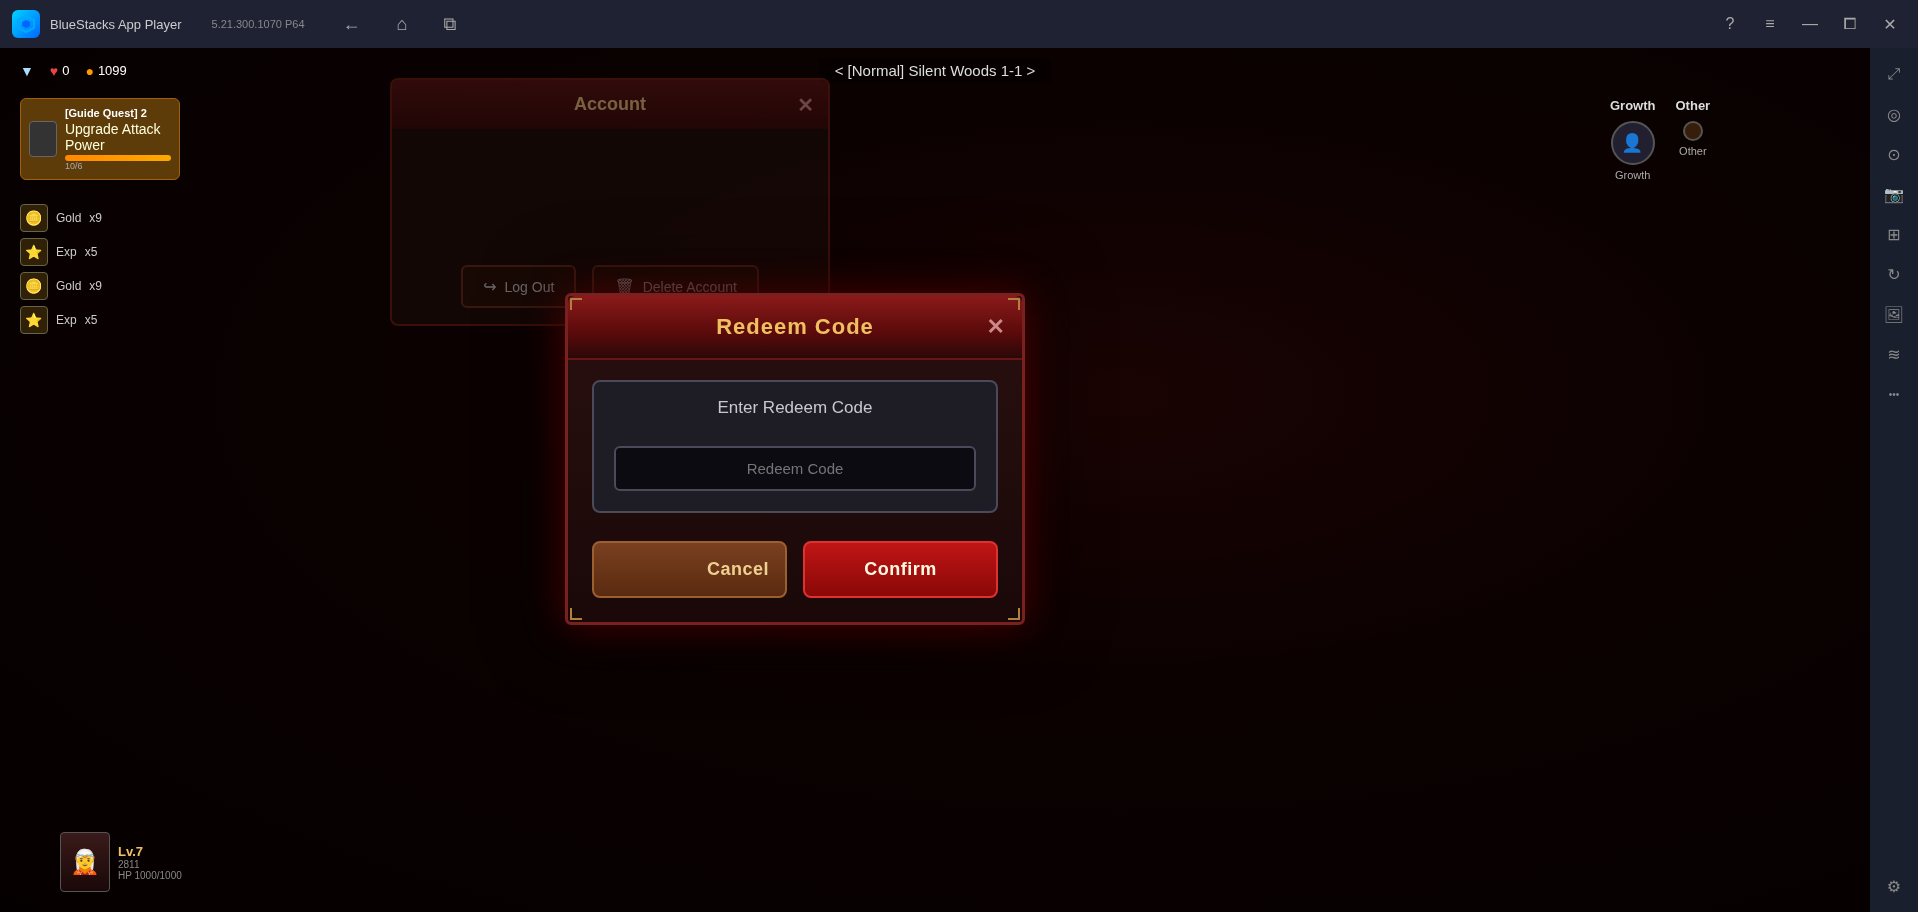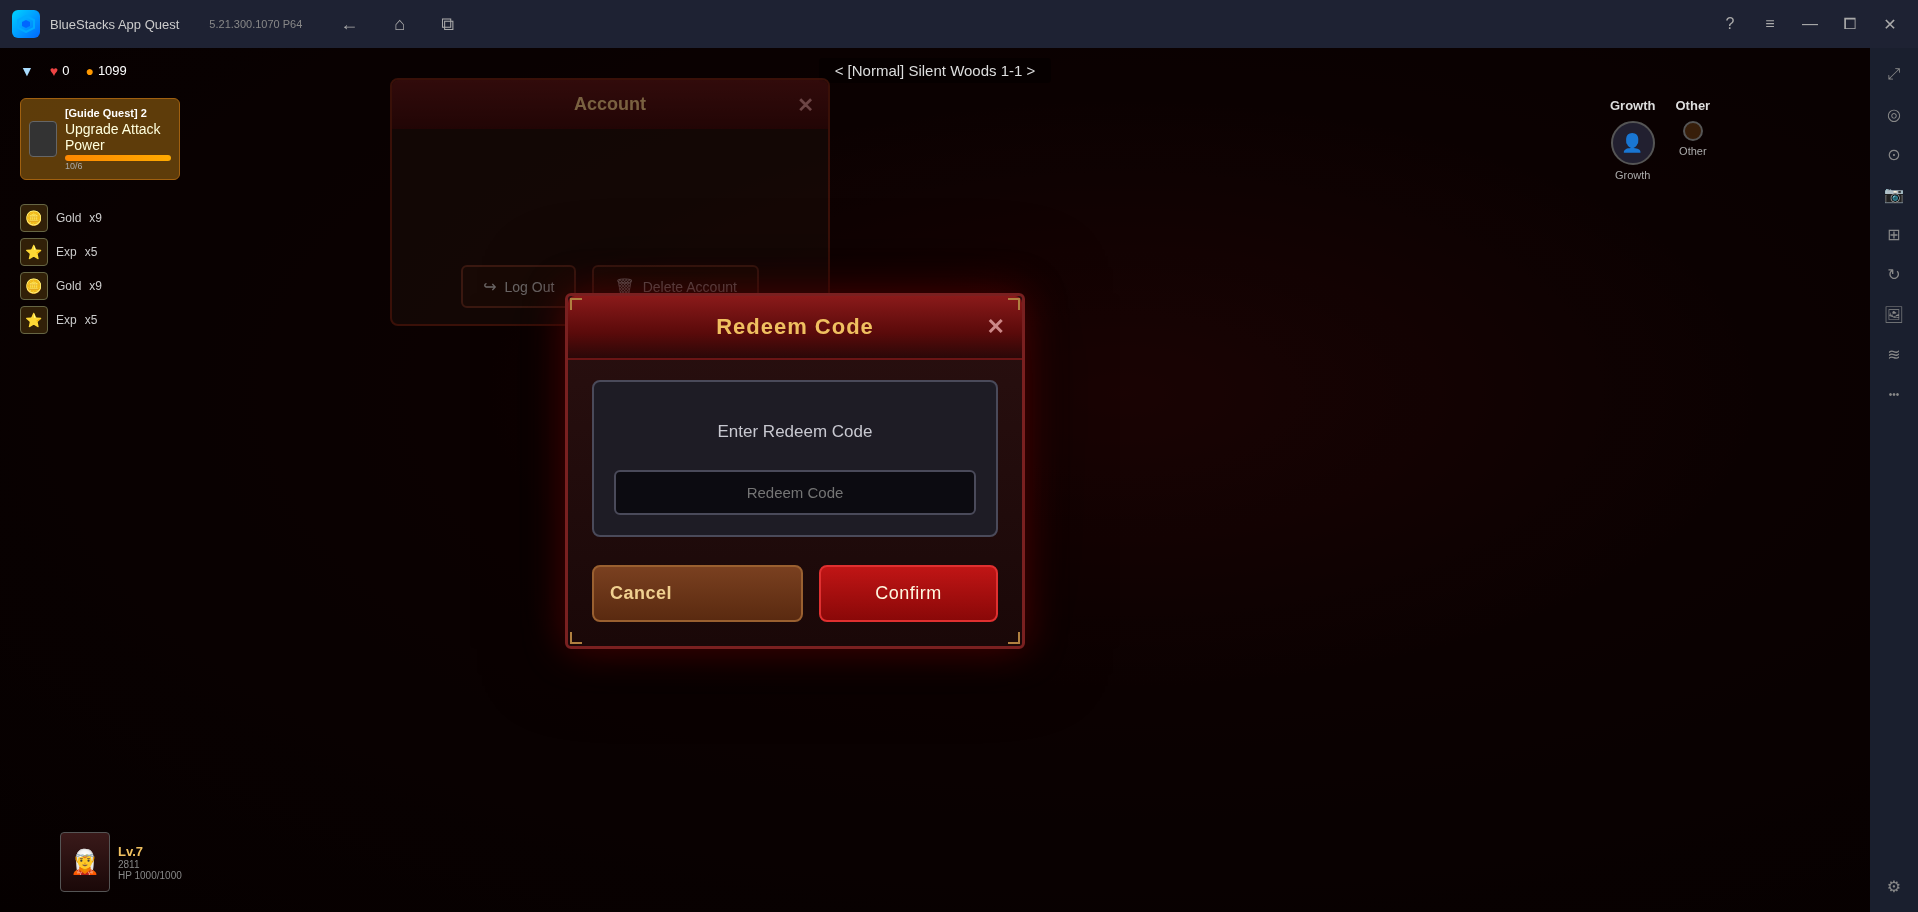--- a/index.html
+++ b/index.html
@@ -309,21 +309,21 @@
       cursor: pointer;
       font-weight: bold;
     }
     .redeem-body {
       padding: 20px 24px 8px;
     }
     .redeem-input-box {
       background: rgba(30, 30, 40, 0.9);
       border: 2px solid #4a4a5a;
       border-radius: 8px;
-      padding: 40px 20px 20px;
+      padding: 16px 20px 20px;
       margin-bottom: 0;
     }
     .redeem-placeholder-text {
       text-align: center;
       color: #c8c8d0;
       font-size: 17px;
       margin-bottom: 28px;
       font-weight: 500;
     }
     .redeem-input-field {
@@ -346,31 +346,32 @@
     .btn-cancel {
       flex: 1;
       padding: 16px;
       background: linear-gradient(180deg, #7a4020 0%, #5a2a10 100%);
       border: 2px solid #9a6030;
       border-radius: 8px;
       color: #f0d090;
       font-size: 18px;
       font-weight: bold;
       cursor: pointer;
-      text-align: left;
+      text-align: right;
       letter-spacing: 0.5px;
     }
     .btn-confirm {
       flex: 1;
+      padding: 16px;
       background: linear-gradient(180deg, #c01515 0%, #8a0808 100%);
       border: 2px solid #e03030;
       border-radius: 8px;
       color: #fff8e0;
       font-size: 18px;
-      font-weight: normal;
+      font-weight: bold;
       cursor: pointer;
       text-align: center;
       letter-spacing: 0.5px;
     }
 
     
     .character-area {
       position: absolute;
       bottom: 20px;
       left: 60px;
@@ -397,21 +398,21 @@
 </head>
 <body>
 
 <div class="titlebar">
   <div class="titlebar-logo">
     <svg width="18" height="18" viewBox="0 0 18 18">
       <polygon points="9,1 17,5 17,13 9,17 1,13 1,5" fill="none" stroke="#00aaff" stroke-width="2"></polygon>
       <polygon points="9,5 13,7 13,11 9,13 5,11 5,7" fill="#0066ff"></polygon>
     </svg>
   </div>
-  <span class="titlebar-app-name">BlueStacks App Quest</span>
+  <span class="titlebar-app-name">BlueStacks App Player</span>
   <span class="titlebar-version">5.21.300.1070  P64</span>
   <div class="titlebar-nav">
     <button class="titlebar-nav-btn">←</button>
     <button class="titlebar-nav-btn">⌂</button>
     <button class="titlebar-nav-btn">⧉</button>
   </div>
   <div class="titlebar-controls">
     <div class="titlebar-ctrl-btn">?</div>
     <div class="titlebar-ctrl-btn">≡</div>
     <div class="titlebar-ctrl-btn">—</div>

